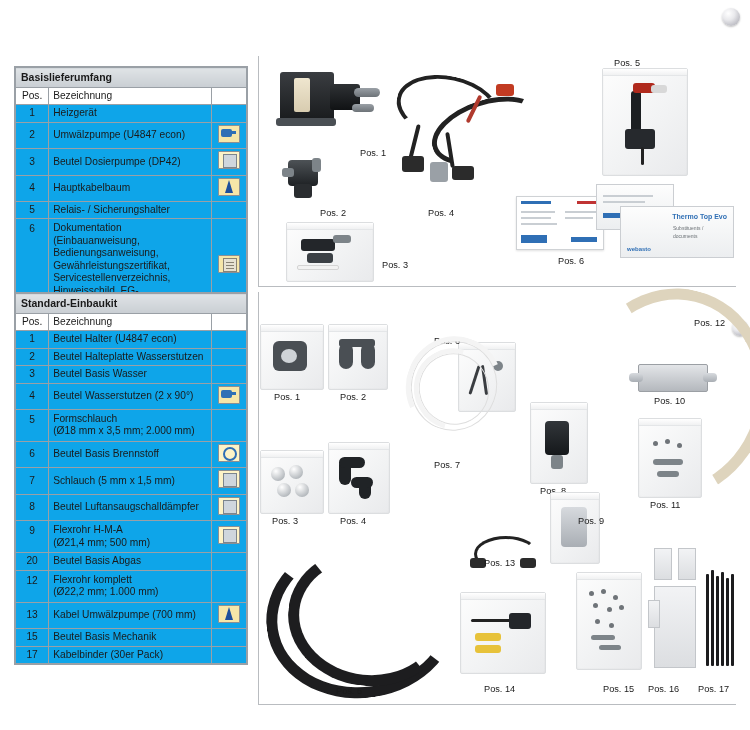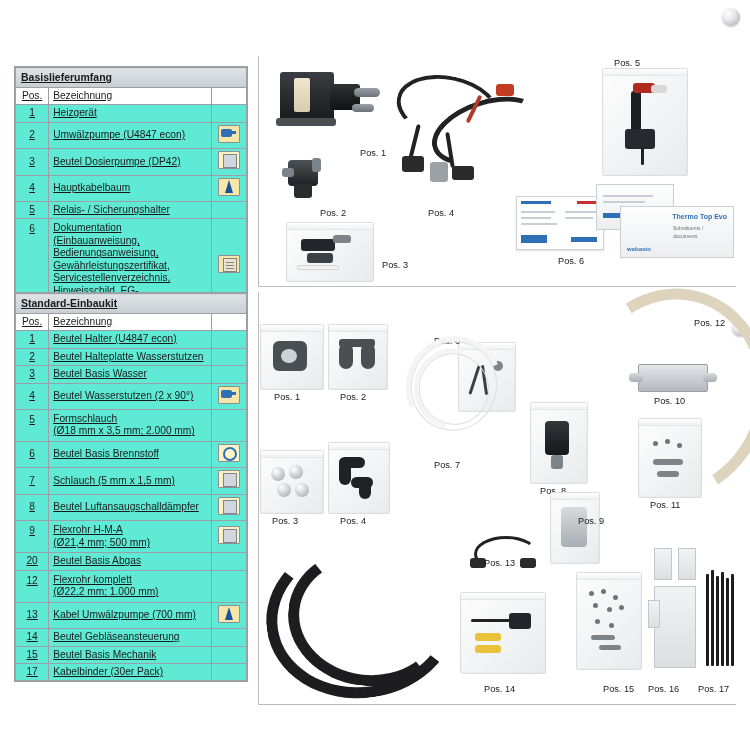--- a/index.html
+++ b/index.html
@@ -14,21 +14,21 @@
   .page{position:relative;width:750px;height:730px;}
 
   
   .sphere{position:absolute;border-radius:50%;
     background:radial-gradient(circle at 35% 30%, #ffffff 0%, #e9e9ec 38%, #c9c9cf 65%, #a8a8b0 100%);
     box-shadow:0 1px 2px rgba(0,0,0,.25);}
   .sphere.s1{width:18px;height:18px;top:8px;left:722px;}
   .sphere.s2{width:16px;height:16px;top:320px;left:732px;}
 
   
-  .tbl{position:absolute;border:1px solid #9aa0a6;border-collapse:collapse;background:#5eead4;text-decoration:underline;}
+  .tbl{position:absolute;border:1px solid #9aa0a6;border-collapse:collapse;background:#0ea5e9;}
   table{border-collapse:collapse;}
   .tbl .hdrrow td{
     background:linear-gradient(#dfe3e6,#c9ced3);
     font-weight:bold;font-size:10.5px;padding:3px 5px;border:1px solid #9aa0a6;
   }
   .tbl td{
     border:1px solid #9aa0a6;font-size:10.2px;padding:2px 4px;vertical-align:middle;
     line-height:1.22;
   }
   .c-pos{width:26px;text-align:center;}
@@ -248,25 +248,20 @@
         <td class="c-txt" style="white-space:pre-line;height:26px;vertical-align:top;padding-top:3px;">Flexrohr komplett
 (Ø22,2 mm; 1.000 mm)</td>
         <td class="c-ico"></td>
       </tr>
       <tr>
         <td class="c-pos">13</td>
         <td class="c-txt">Kabel Umwälzpumpe (700 mm)</td>
         <td class="c-ico">
           <span class="chip"><i class="bolt"></i></span>
         </td>
-      </tr>
-      <tr>
-        <td class="c-pos">14</td>
-        <td class="c-txt">Beutel Gebläseansteuerung</td>
-        <td class="c-ico"></td>
       </tr>
       <tr>
         <td class="c-pos">15</td>
         <td class="c-txt">Beutel Basis Mechanik</td>
         <td class="c-ico"></td>
       </tr>
       <tr>
         <td class="c-pos">17</td>
         <td class="c-txt">Kabelbinder (30er Pack)</td>
         <td class="c-ico"></td>

